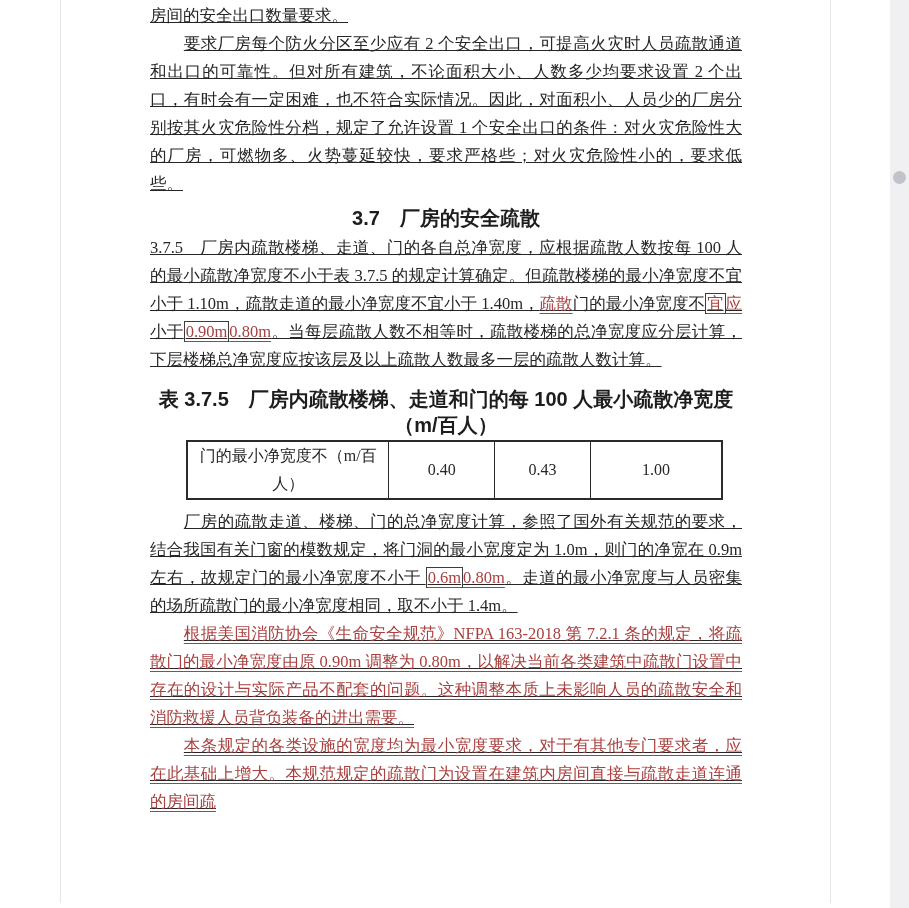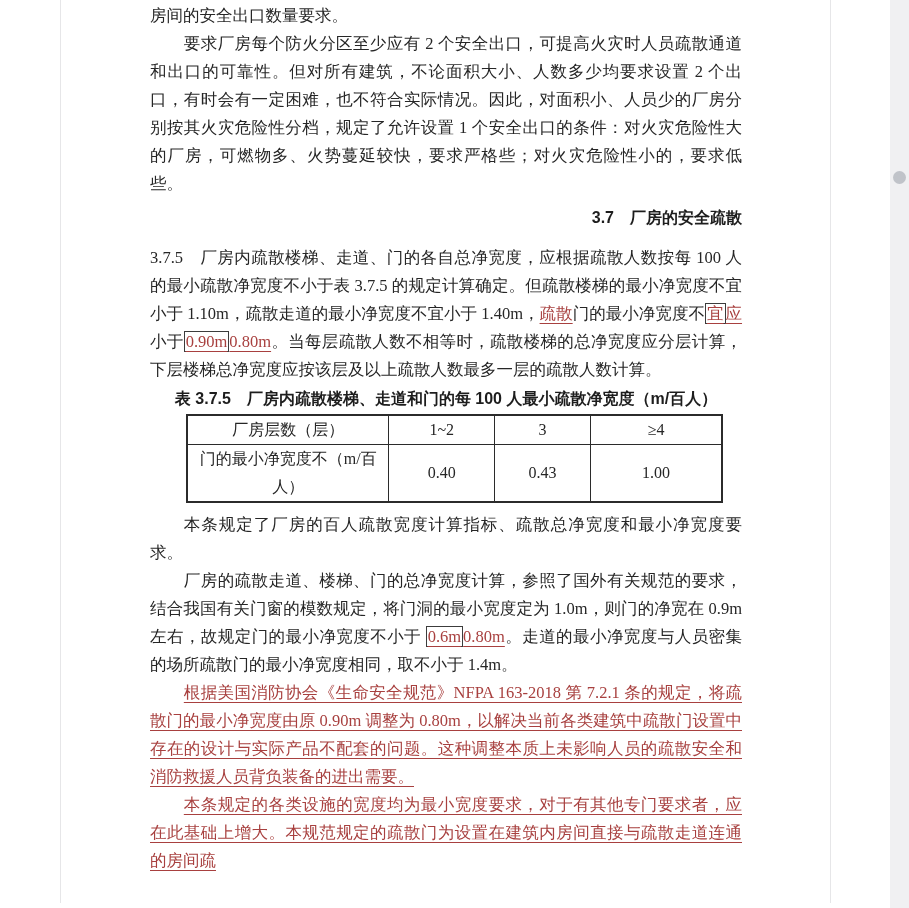--- a/index.html
+++ b/index.html
@@ -32,28 +32,28 @@
     background: var(--dot, #c0c3c9);
   }
 
   
   .content {
     position: absolute; left: 150px; top: 2px; width: 592px;
     color: var(--text, #262626);
     font-size: 16.5px; line-height: 28px;
     text-align: justify;
   }
-  .content p { margin: 0; }
+  .content p { margin: 0; text-decoration: underline; }
   p.indent { text-indent: 2.05em; }
 
   h2.heading {
     font-family: "Liberation Sans", "DejaVu Sans", sans-serif;
-    font-size: 16px; font-weight: 700; color: #1d1d1d;
-    text-align: right; text-indent: 0;
-    margin: 6px 0 12px; line-height: 28px;
+    font-size: 20px; font-weight: 700; color: #1d1d1d;
+    text-align: center; text-indent: 0;
+    margin: 6px 0 2px; line-height: 28px;
   }
   p.bold-label {
     font-family: "Liberation Sans", "DejaVu Sans", sans-serif;
     font-weight: 700; color: #1d1d1d; text-indent: 0;
   }
 
   
   .seg-ins {
     color: var(--red, #a8403f);
     text-decoration: underline;
@@ -65,22 +65,22 @@
     border: 1px solid #3c3c3c;
     padding: 0 1px;
     text-decoration: underline;
     text-decoration-thickness: 1.3px;
     text-underline-offset: 4px;
   }
 
   
   .table-title {
     font-family: "Liberation Sans", "DejaVu Sans", sans-serif;
-    font-weight: 700; font-size: 16px; color: #1d1d1d;
-    text-align: center; line-height: 26px; margin: 2px 0 2px;
+    font-weight: 700; font-size: 20px; color: #1d1d1d;
+    text-align: center; line-height: 26px; margin: 12px 0 2px;
   }
   table.spec-table {
     border-collapse: collapse;
     margin: 2px 0 8px 36px;
     width: 537px;
     border: 2px solid var(--tborder, #2b2b2b);
     table-layout: fixed;
   }
   table.spec-table td {
     border: 1px solid var(--tborder, #2b2b2b);
@@ -105,37 +105,30 @@
         <p class=""><span>房间的安全出口数量要求。</span></p>
         <p class="indent"><span>要求厂房每个防火分区至少应有 2 个安全出口，可提高火灾时人员疏散通道和出口的可靠性。但对所有建筑，不论面积大小、人数多少均要求设置 2 个出口，有时会有一定困难，也不符合实际情况。因此，对面积小、人员少的厂房分别按其火灾危险性分档，规定了允许设置 1 个安全出口的条件：对火灾危险性大的厂房，可燃物多、火势蔓延较快，要求严格些；对火灾危险性小的，要求低些。</span></p>
         <h2 class="heading"><span>3.7　厂房的安全疏散</span></h2>
         <p class=""><span>3.7.5　厂房内疏散楼梯、走道、门的各自总净宽度，应根据疏散人数按每 100 人的最小疏散净宽度不小于表 3.7.5 的规定计算确定。但疏散楼梯的最小净宽度不宜小于 1.10m，疏散走道的最小净宽度不宜小于 1.40m，</span><span class="seg-ins">疏散</span><span>门的最小净宽度不</span><span class="seg-del">宜</span><span class="seg-ins">应</span><span>小于</span><span class="seg-del">0.90m</span><span class="seg-ins">0.80m</span><span>。当每层疏散人数不相等时，疏散楼梯的总净宽度应分层计算，下层楼梯总净宽度应按该层及以上疏散人数最多一层的疏散人数计算。</span></p>
       </div>
 
     <div class="table-title">表 3.7.5　厂房内疏散楼梯、走道和门的每 100 人最小疏散净宽度（m/百人）</div>
 
     <table class="spec-table">
       <tbody>
-          <tr>
-        <td class="c0">厂房层数（层）</td>
-        <td class="c1">1~2</td>
-        <td class="c2">3</td>
-        <td class="c3">≥4</td>
-      </tr>
       <tr>
         <td class="c0">门的最小净宽度不（m/百人）</td>
         <td class="c1">0.40</td>
         <td class="c2">0.43</td>
         <td class="c3">1.00</td>
       </tr>
     </tbody>
       </table>
 
     <div id="bottom-paras">
-        <p class="indent"><span>本条规定了厂房的百人疏散宽度计算指标、疏散总净宽度和最小净宽度要求。</span></p>
         <p class="indent"><span>厂房的疏散走道、楼梯、门的总净宽度计算，参照了国外有关规范的要求，结合我国有关门窗的模数规定，将门洞的最小宽度定为 1.0m，则门的净宽在 0.9m 左右，故规定门的最小净宽度不小于 </span><span class="seg-del">0.6m</span><span class="seg-ins">0.80m</span><span>。走道的最小净宽度与人员密集的场所疏散门的最小净宽度相同，取不小于 1.4m。</span></p>
         <p class="indent"><span class="seg-ins">根据美国消防协会《生命安全规范》NFPA 163-2018 第 7.2.1 条的规定，将疏散门的最小净宽度由原 0.90m 调整为 0.80m，以解决当前各类建筑中疏散门设置中存在的设计与实际产品不配套的问题。这种调整本质上未影响人员的疏散安全和消防救援人员背负装备的进出需要。 </span></p>
         <p class="indent"><span class="seg-ins">本条规定的各类设施的宽度均为最小宽度要求，对于有其他专门要求者，应在此基础上增大。本规范规定的疏散门为设置在建筑内房间直接与疏散走道连通的房间疏</span></p>
       </div>
   </div>
 
   <div class="scroll-track"></div>
   <div class="scroll-dot"></div>
 </div>
 

